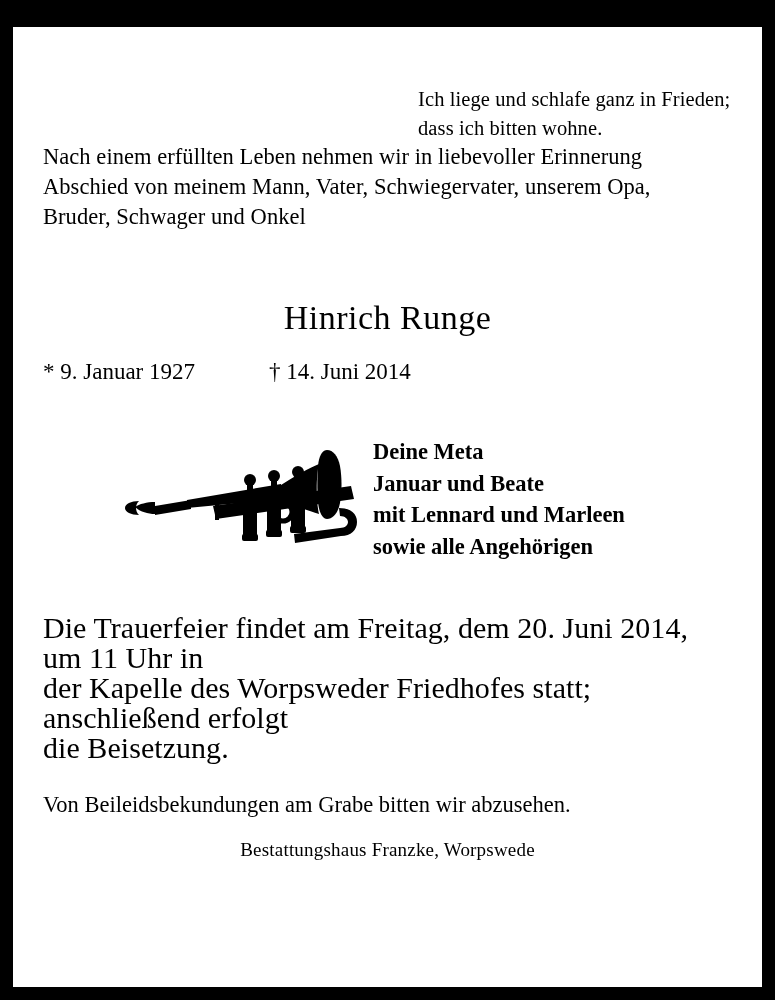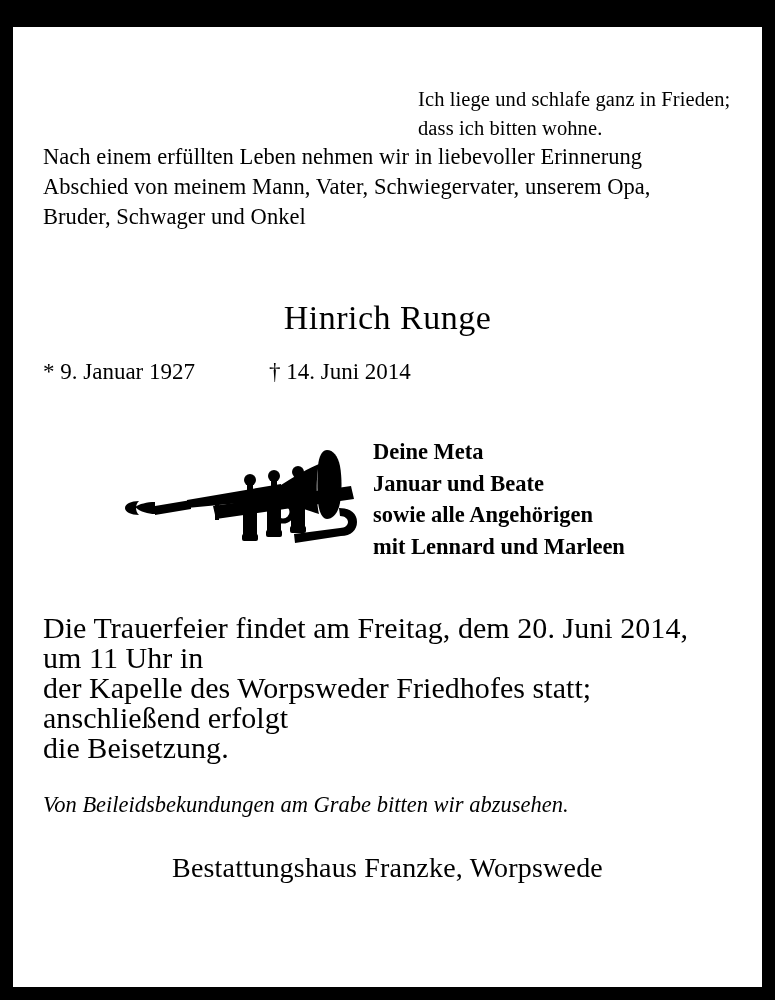--- a/index.html
+++ b/index.html
@@ -107,26 +107,25 @@
     margin-top: 50px;
     font-size: 30px;
     line-height: 30px;
     letter-spacing: 0.05px;
     white-space: pre-line;
   }
   .condolence {
     margin-top: 27px;
     font-size: 22.5px;
     line-height: 30px;
-    font-style: italic;
   }
   .funeral-home {
-    margin-top: 32px;
+    margin-top: 19px;
     text-align: center;
-    font-size: 28px;
+    font-size: 19px;
     letter-spacing: 0.2px;
   }
 </style>
 </head>
 <body>
 
 <div class="obituary-frame">
   <div class="obituary-card">
     <div class="inner">
 
@@ -183,22 +182,22 @@
               <path d="M60 58 C52 58 44 60 40 63 C44 67 52 70 60 70 Z"></path>
               <path d="M44 57 C36 57 30 60 30 64 C30 68 36 71 44 71 C40 67 40 61 44 57 Z"></path>
 
               <path d="M244 64 C256 64 262 70 262 78 C262 86 256 92 246 92 L200 99 L199 90 L245 84 C250 84 253 81 253 78 C253 75 250 72 245 72 Z"></path>
             </g>
           </svg>
         </div>
         <div class="family">
           <div>Deine Meta</div>
           <div>Januar und Beate</div>
+          <div>mit Lennard und Marleen</div>
           <div>sowie alle Angehörigen</div>
-          <div>mit Lennard und Marleen</div>
         </div>
       </div>
 
       <div class="service">Die Trauerfeier findet am Freitag, dem 20. Juni 2014, um 11 Uhr in
 der Kapelle des Worpsweder Friedhofes statt; anschließend erfolgt
 die Beisetzung.</div>
 
       <div class="condolence">Von Beileidsbekundungen am Grabe bitten wir abzusehen.</div>
 
       <div class="funeral-home">Bestattungshaus Franzke, Worpswede</div>

